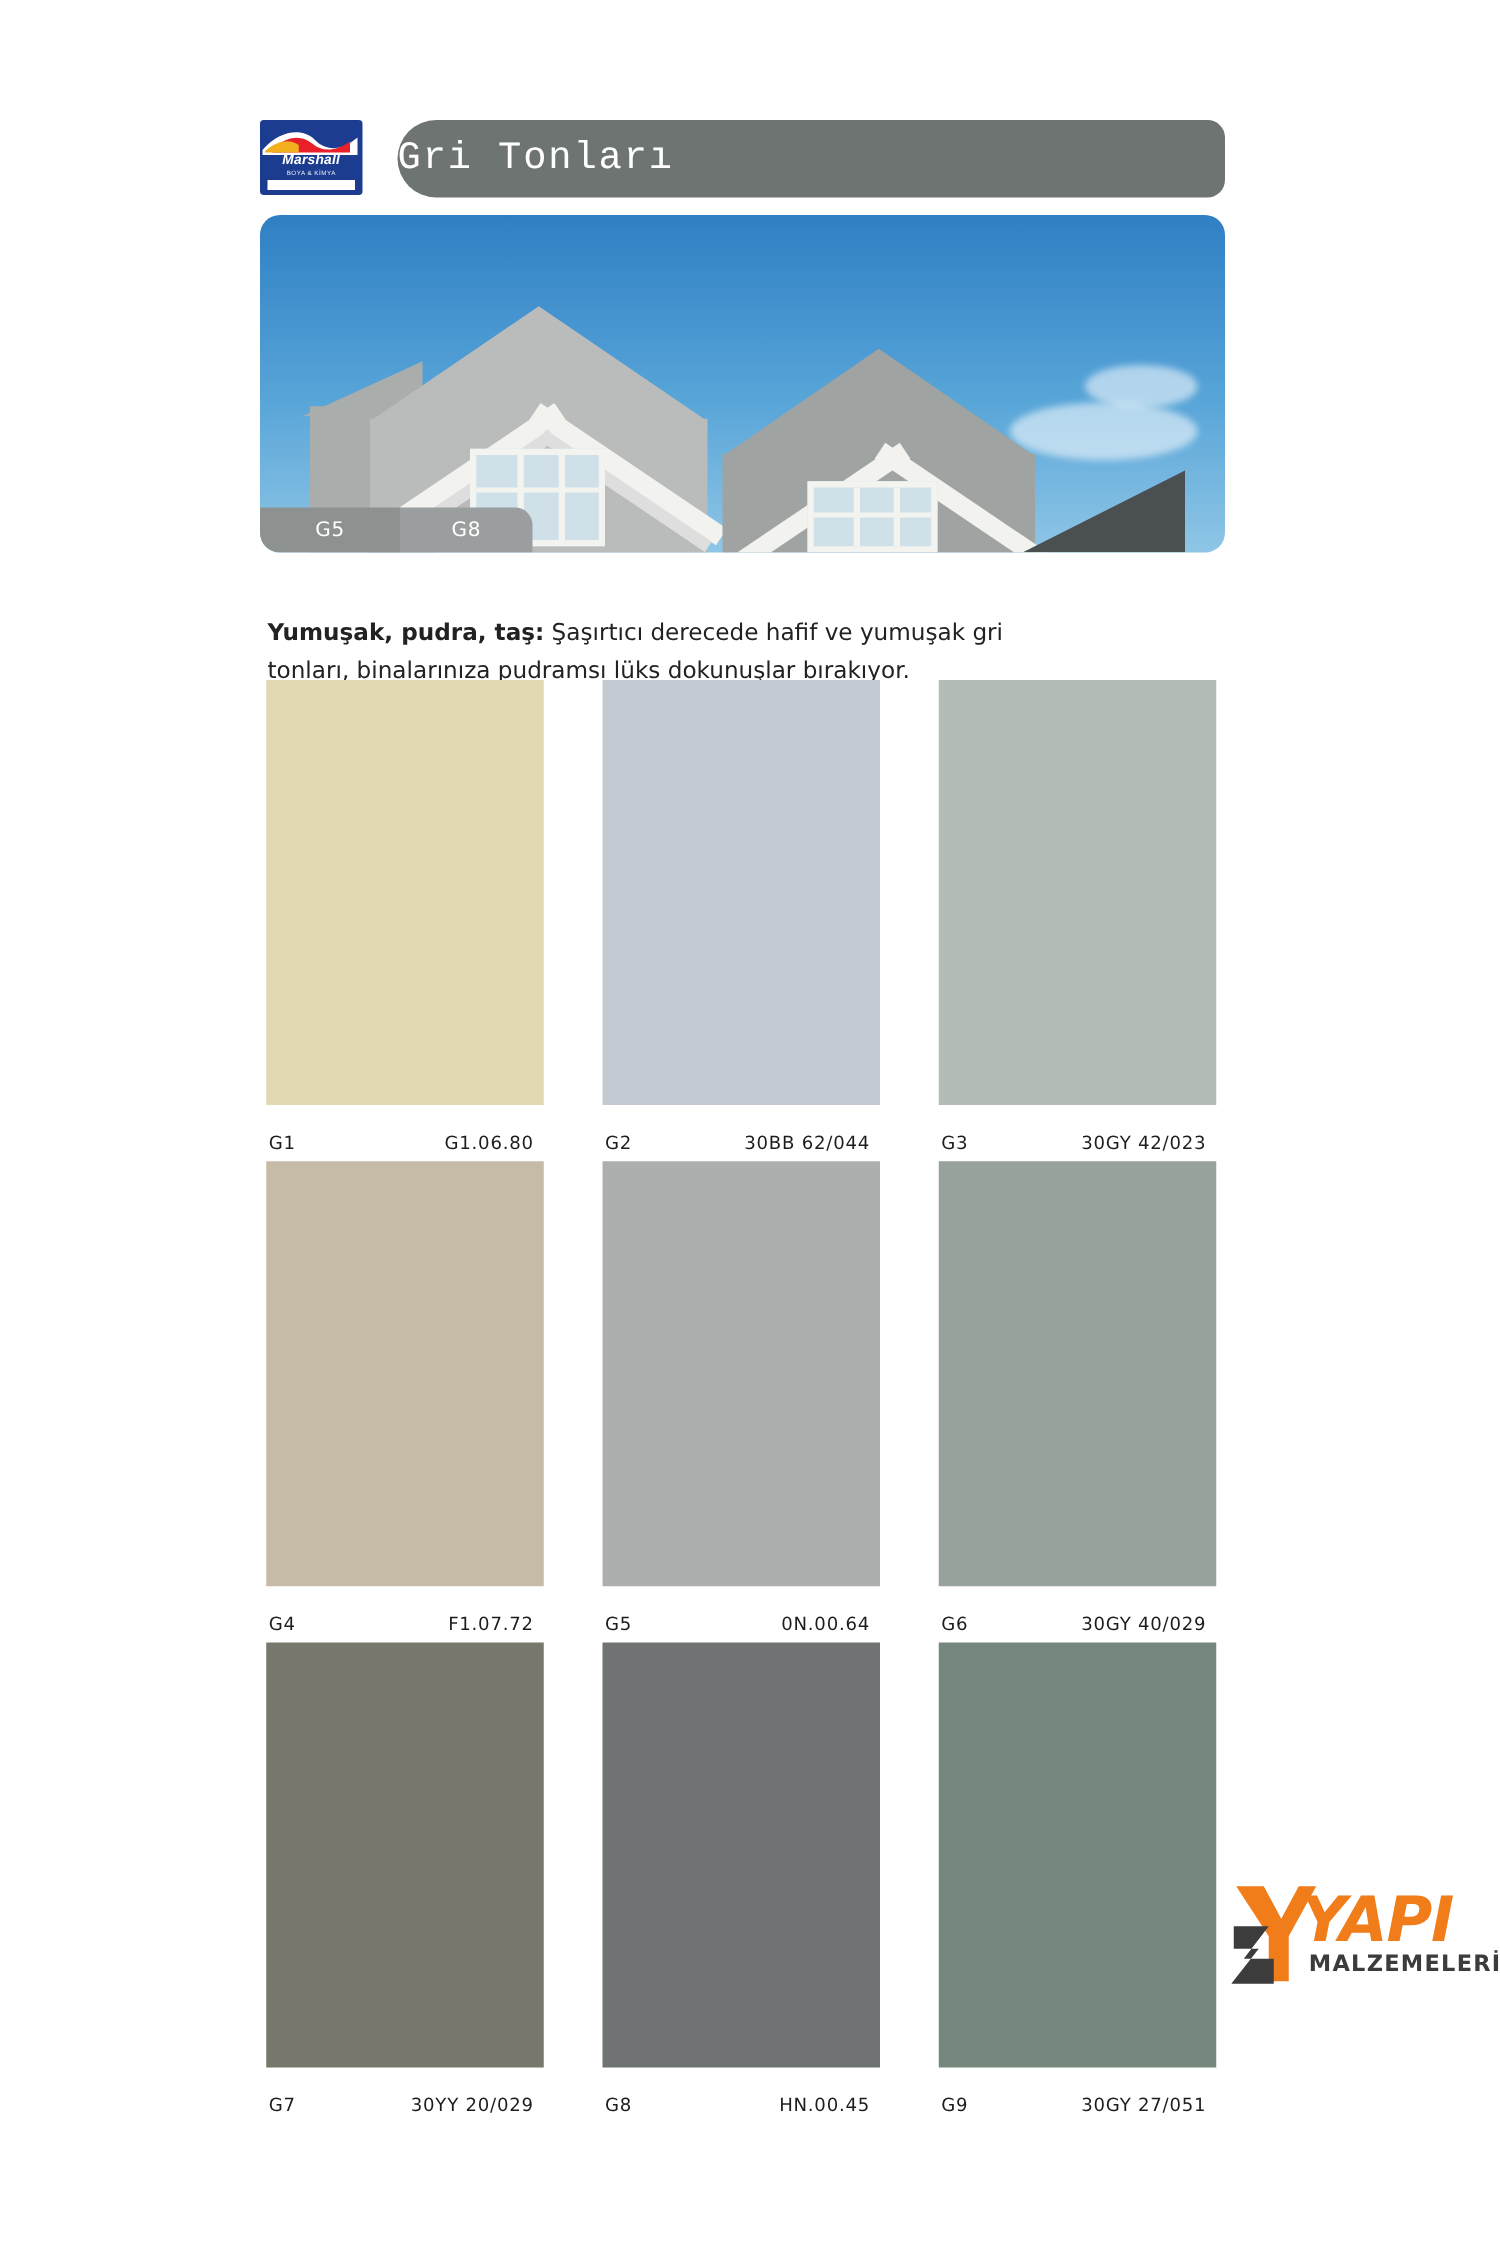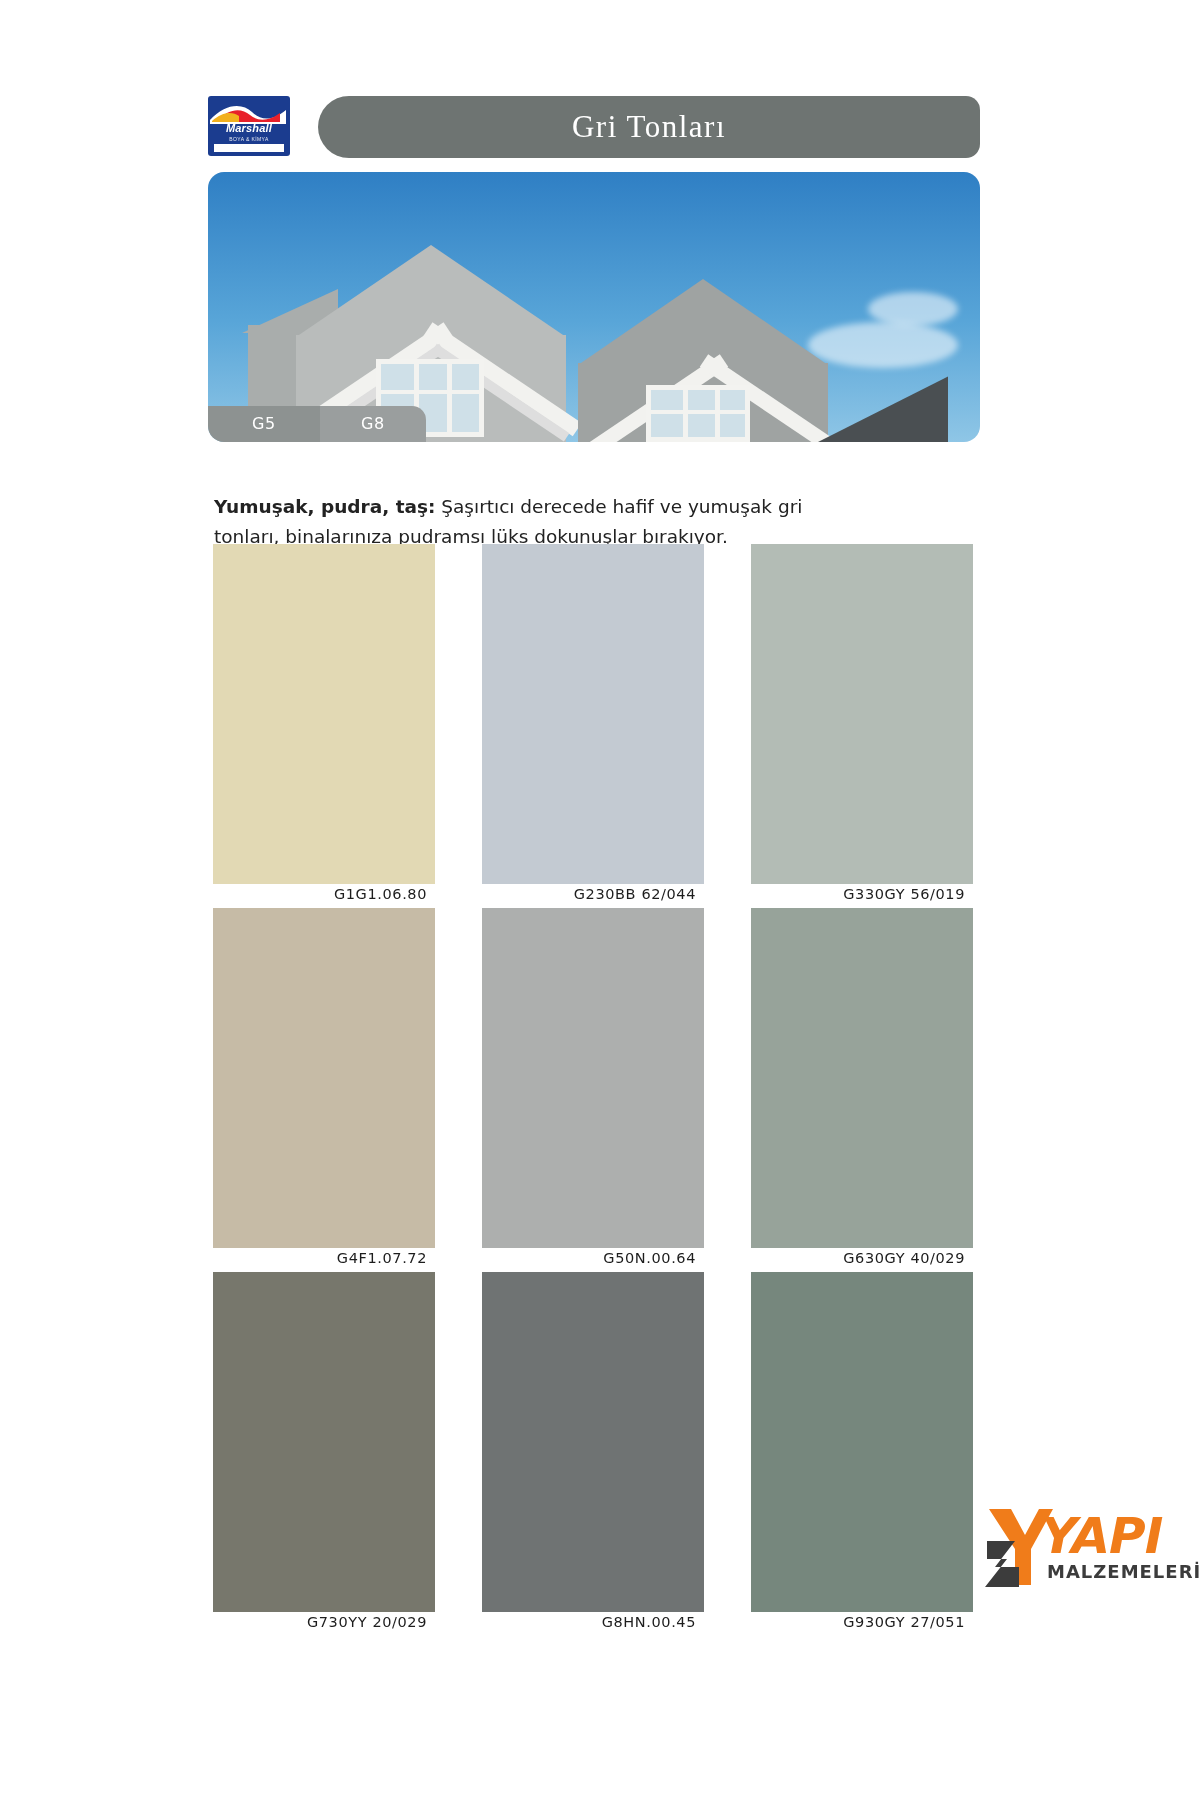--- a/index.html
+++ b/index.html
@@ -38,25 +38,24 @@
     height: 62px;
     background: #6e7472;
     border-radius: 31px 14px 14px 31px;
   }
   .header-title {
     position: absolute;
     left: 0;
     top: 0;
     width: 662px;
     line-height: 62px;
-    text-align: center;
     color: #ffffff;
     font-size: 31px;
     letter-spacing: 1.5px;
-    font-family: Liberation Serif, serif;
+    font-family: Liberation Mono, monospace;
     font-weight: 400;
   }
 
   
   .logo-marshall {
     position: absolute;
     left: 0;
     top: 0;
     width: 82px;
     height: 60px;
@@ -214,22 +213,22 @@
   }
   .swatch-cell {
     width: 222px;
   }
   .swatch {
     width: 222px;
     height: 340px;
   }
   .swatch-labels {
     display: flex;
-    justify-content: flex-end;
-    padding: 2px 2px 0 2px;
+    justify-content: space-between;
+    padding: 23px 2px 0 2px;
     font-size: 14.5px;
     color: #1d1d1d;
     letter-spacing: 0.6px;
     font-family: "DejaVu Sans", sans-serif;
   }
   .swatch-code {
     padding-right: 6px;
   }
 
   
@@ -349,21 +348,21 @@
         <div class="swatch" id="sw1" style="background: rgb(195, 202, 210);"></div>
         <div class="swatch-labels">
           <span>G2</span>
           <span class="swatch-code">30BB 62/044</span>
         </div>
       </div>
       <div class="swatch-cell">
         <div class="swatch" id="sw2" style="background: rgb(179, 188, 181);"></div>
         <div class="swatch-labels">
           <span>G3</span>
-          <span class="swatch-code">30GY 56/019</span>
+          <span class="swatch-code">30GY 42/023</span>
         </div>
       </div>
     </div>
 
     <div class="grid-row">
       <div class="swatch-cell">
         <div class="swatch" id="sw3" style="background: rgb(198, 187, 166);"></div>
         <div class="swatch-labels">
           <span>G4</span>
           <span class="swatch-code">F1.07.72</span>

